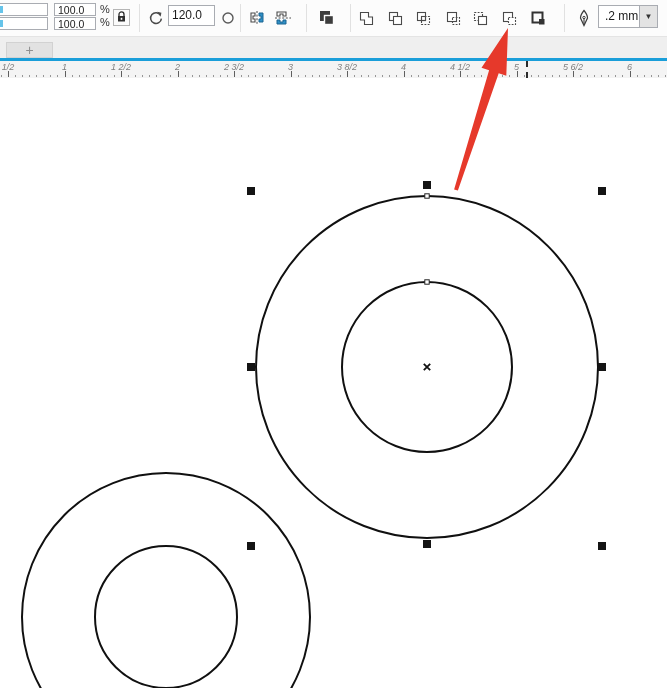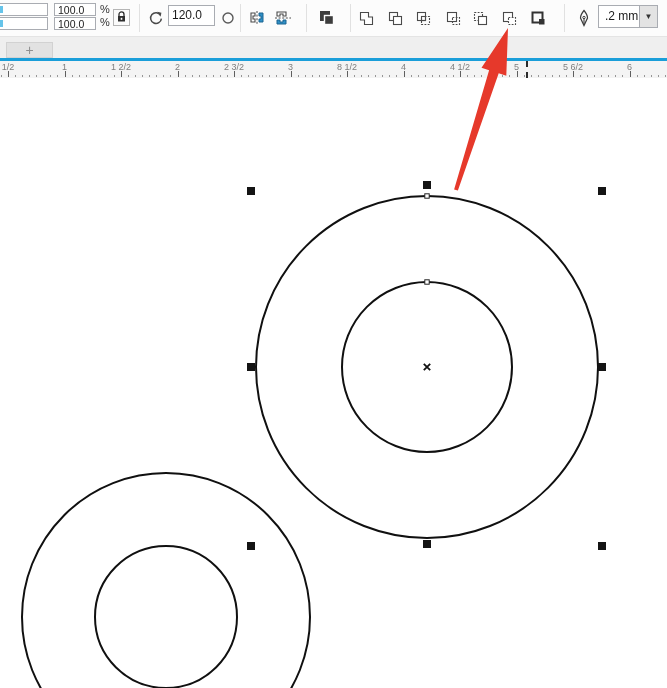--- a/index.html
+++ b/index.html
@@ -50,21 +50,21 @@
     font-size:14px;line-height:12px;color:#8f8f8f;
   }
   .accent-line{position:absolute;left:0;top:58px;width:667px;height:3px;}
   
   .ruler{
     position:absolute;left:0;top:61px;width:667px;height:17px;
     background:#f4f4f4;overflow:hidden;
   }
   .ruler-label{
     position:absolute;top:1px;font-size:9px;color:#7e7e7e;
-    transform:translateX(-50%);white-space:pre;
+    transform:translateX(-50%);white-space:pre;font-style:italic;
   }
   .tick{position:absolute;width:1px;background:#969696;bottom:1px;}
   .ruler-guide{
     position:absolute;top:0;height:17px;width:0;
     border-left:2px dashed #2b2b2b;
   }
   
   .canvas{
     position:absolute;left:0;top:78px;width:667px;height:610px;background:#ffffff;
   }
@@ -236,21 +236,21 @@
 
 <div class="accent-line" style="background: rgb(26, 158, 217);"></div>
 
 <div class="ruler" id="ruler">
     <div class="ruler-label" style="left: 8px;">1/2</div>
     <div class="ruler-label" style="left: 64.5px;">1</div>
     <div class="ruler-label" style="left: 121px;">1 2/2</div>
     <div class="ruler-label" style="left: 177.5px;">2</div>
     <div class="ruler-label" style="left: 234px;">2 3/2</div>
     <div class="ruler-label" style="left: 290.5px;">3</div>
-    <div class="ruler-label" style="left: 347px;">8 1/2</div>
+    <div class="ruler-label" style="left: 347px;">3 8/2</div>
     <div class="ruler-label" style="left: 403.5px;">4</div>
     <div class="ruler-label" style="left: 460px;">4 1/2</div>
     <div class="ruler-label" style="left: 516.5px;">5</div>
     <div class="ruler-label" style="left: 573px;">5 6/2</div>
     <div class="ruler-label" style="left: 629.5px;">6</div>
     <div class="tick" style="left: 0.9375px; height: 2.5px;"></div>
     <div class="tick" style="left: 8px; height: 6px; background: rgb(95, 95, 95);"></div>
     <div class="tick" style="left: 15.0625px; height: 2.5px;"></div>
     <div class="tick" style="left: 22.125px; height: 2.5px;"></div>
     <div class="tick" style="left: 29.1875px; height: 2.5px;"></div>

